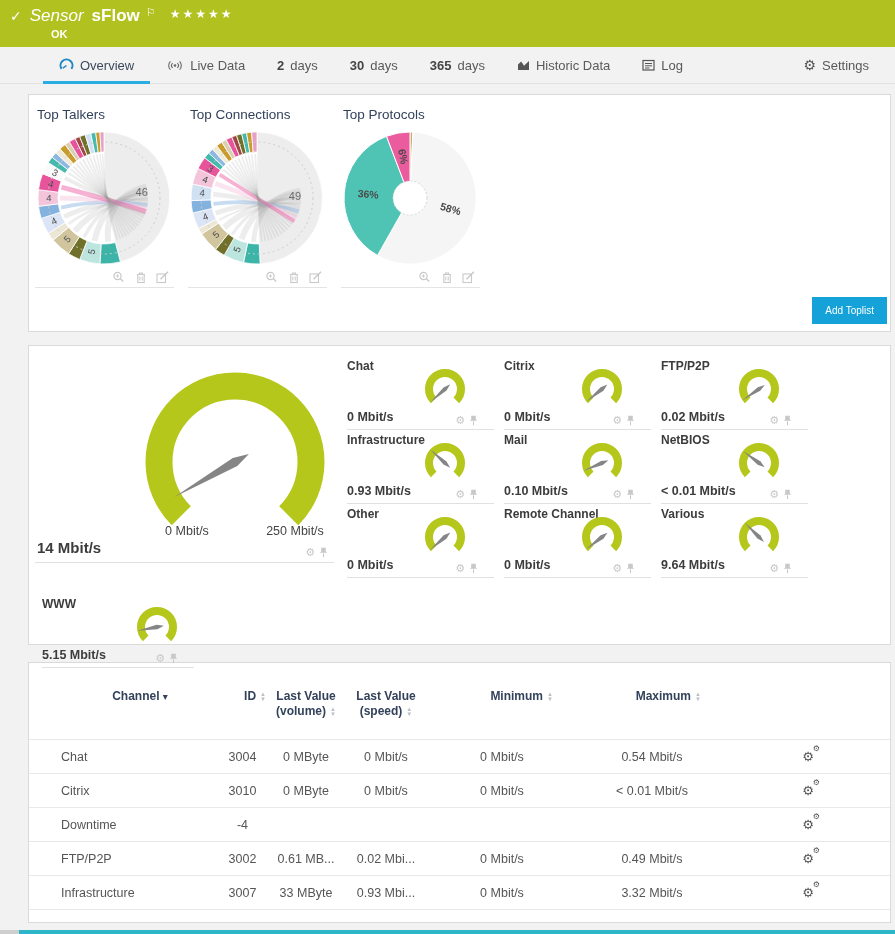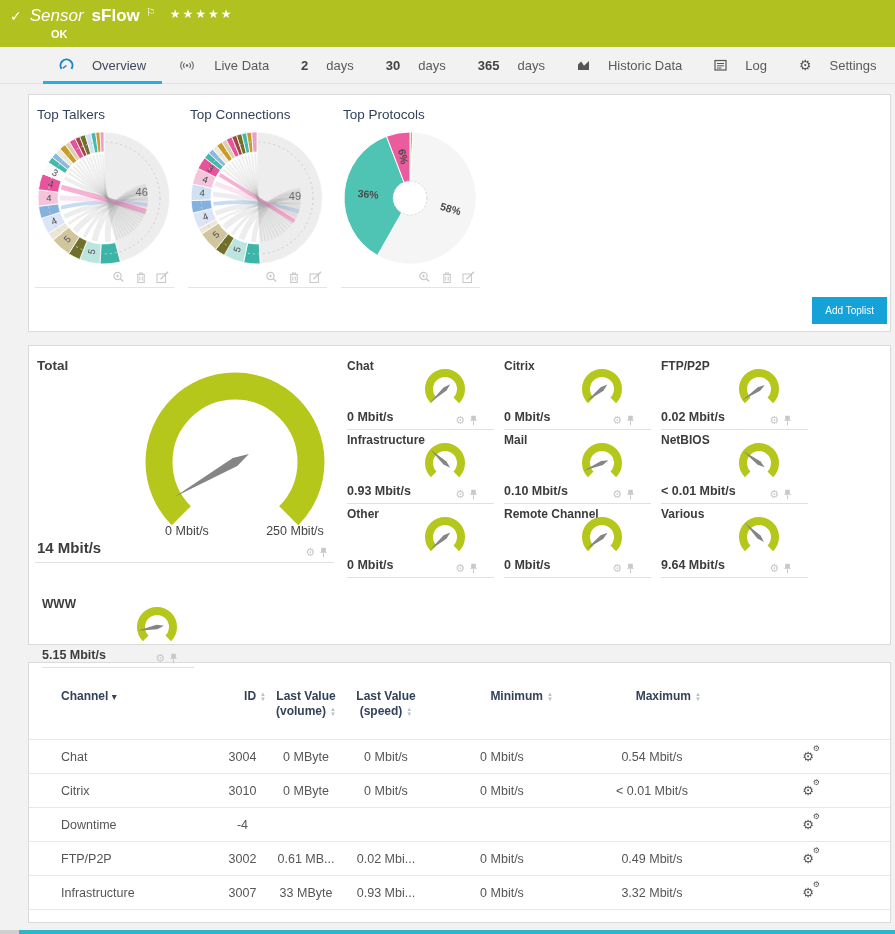--- a/index.html
+++ b/index.html
@@ -10,21 +10,21 @@
   .sh-row{display:flex;align-items:center;gap:8px;font-size:17px;line-height:20px}
   .sh-check{font-size:14px;font-weight:bold}
   .sh-prefix{font-style:italic}
   .sh-title{font-weight:bold}
   .sh-flag{font-size:11px;margin:-8px 0 0 -2px}
   .sh-stars{font-size:12px;letter-spacing:2px;margin:-4px 0 0 6px}
   .sh-status{font-size:11px;font-weight:bold;margin:2px 0 4px 41px}
   
   .tabbar{display:flex;align-items:stretch;height:37px;border-bottom:1px solid #e2e2e2;
           background:#f2f2f2;padding:0 10px 0 43px;box-sizing:border-box}
-  .tab{display:flex;align-items:center;gap:18px;padding:0 16px;font-size:13px;color:#5a5a5a;
+  .tab{display:flex;align-items:center;gap:6px;padding:0 16px;font-size:13px;color:#5a5a5a;
        position:relative;cursor:pointer;white-space:nowrap}
   .tab .num{font-weight:bold;color:#444}
   .tab.active{color:#3c4a5c}
   .tab.active::after{content:"";position:absolute;left:0;right:0;bottom:-1px;height:3px;background:#2bade2}
   .tab-settings{margin-left:auto}
   .tgear{font-size:14px;color:#555;line-height:1}
   
   .content{padding:10px 4px 0 28px}
   .panel{background:#fff;border:1px solid #dadada;box-sizing:border-box}
   .panel-toplists{height:238px;position:relative;padding:12px 8px 0 6px;margin-bottom:13px}
@@ -51,21 +51,21 @@
   .s-value{position:absolute;left:0;bottom:5px;font-size:12.5px;font-weight:bold;color:#3c3c3c}
   .s-cell .cell-icons{right:16px;bottom:3px}
   #www-slot{margin:16px 0 0 7px}
   #www-slot .s-cell{width:152px}
   #www-slot .s-svg{right:8px}
   
   .panel-table{height:261px;padding:26px 0 0;overflow:hidden}
   table{width:100%;border-collapse:collapse;font-size:12.5px;color:#555}
   th{font-size:12px;color:#33425b;font-weight:bold;text-align:right;vertical-align:top;
      padding:0 0 20px;line-height:15px;cursor:pointer}
-  th.ch{text-align:left;padding-left:32px}
+  th.ch{text-align:center;padding-left:32px}
   th.c2{text-align:center}
   th.mm{padding-right:25px}
   td{padding:9px 0;border-top:1px solid #e8e8e8;text-align:center;white-space:nowrap}
   td.ch{text-align:left;padding-left:32px}
   td.act{text-align:center}
   tbody tr:last-child td{border-bottom:1px solid #e8e8e8}
   .caret{color:#33425b;font-size:10px}
   .sort{display:inline-flex;flex-direction:column;margin-left:4px;vertical-align:middle;
         color:#b9c0ca;font-size:6px;line-height:5px}
   .row-gear{position:relative;color:#555;font-size:13px;cursor:pointer;display:inline-block}
@@ -312,21 +312,20 @@
             </svg>
         </div>
       </div>
     </div>
     <button class="add-toplist">Add Toplist</button>
   </section>
 
   <section class="panel panel-gauges">
     <div class="g-row">
       <div class="total-cell">
-        <div class="g-label">Total</div>
         <svg class="total-svg" width="299" height="172">
           <g id="total-gauge-draw">
               <path d="M146.3,147.7 A76,76 0 1 1 253.7,147.7" fill="none" stroke="#b5c71b" stroke-width="27"></path>
               <path d="M139.4,129.0 L197.8,90.1 L213.9,86.0 L202.3,97.9 Z" fill="#858585"></path>
             </g>
           <text x="152" y="167" text-anchor="middle" font-size="12.5" fill="#444">0 Mbit/s</text>
           <text x="260" y="167" text-anchor="middle" font-size="12.5" fill="#444">250 Mbit/s</text>
         </svg>
         <div class="g-value">14 Mbit/s</div>
         <span class="cell-icons" id="total-icons">

